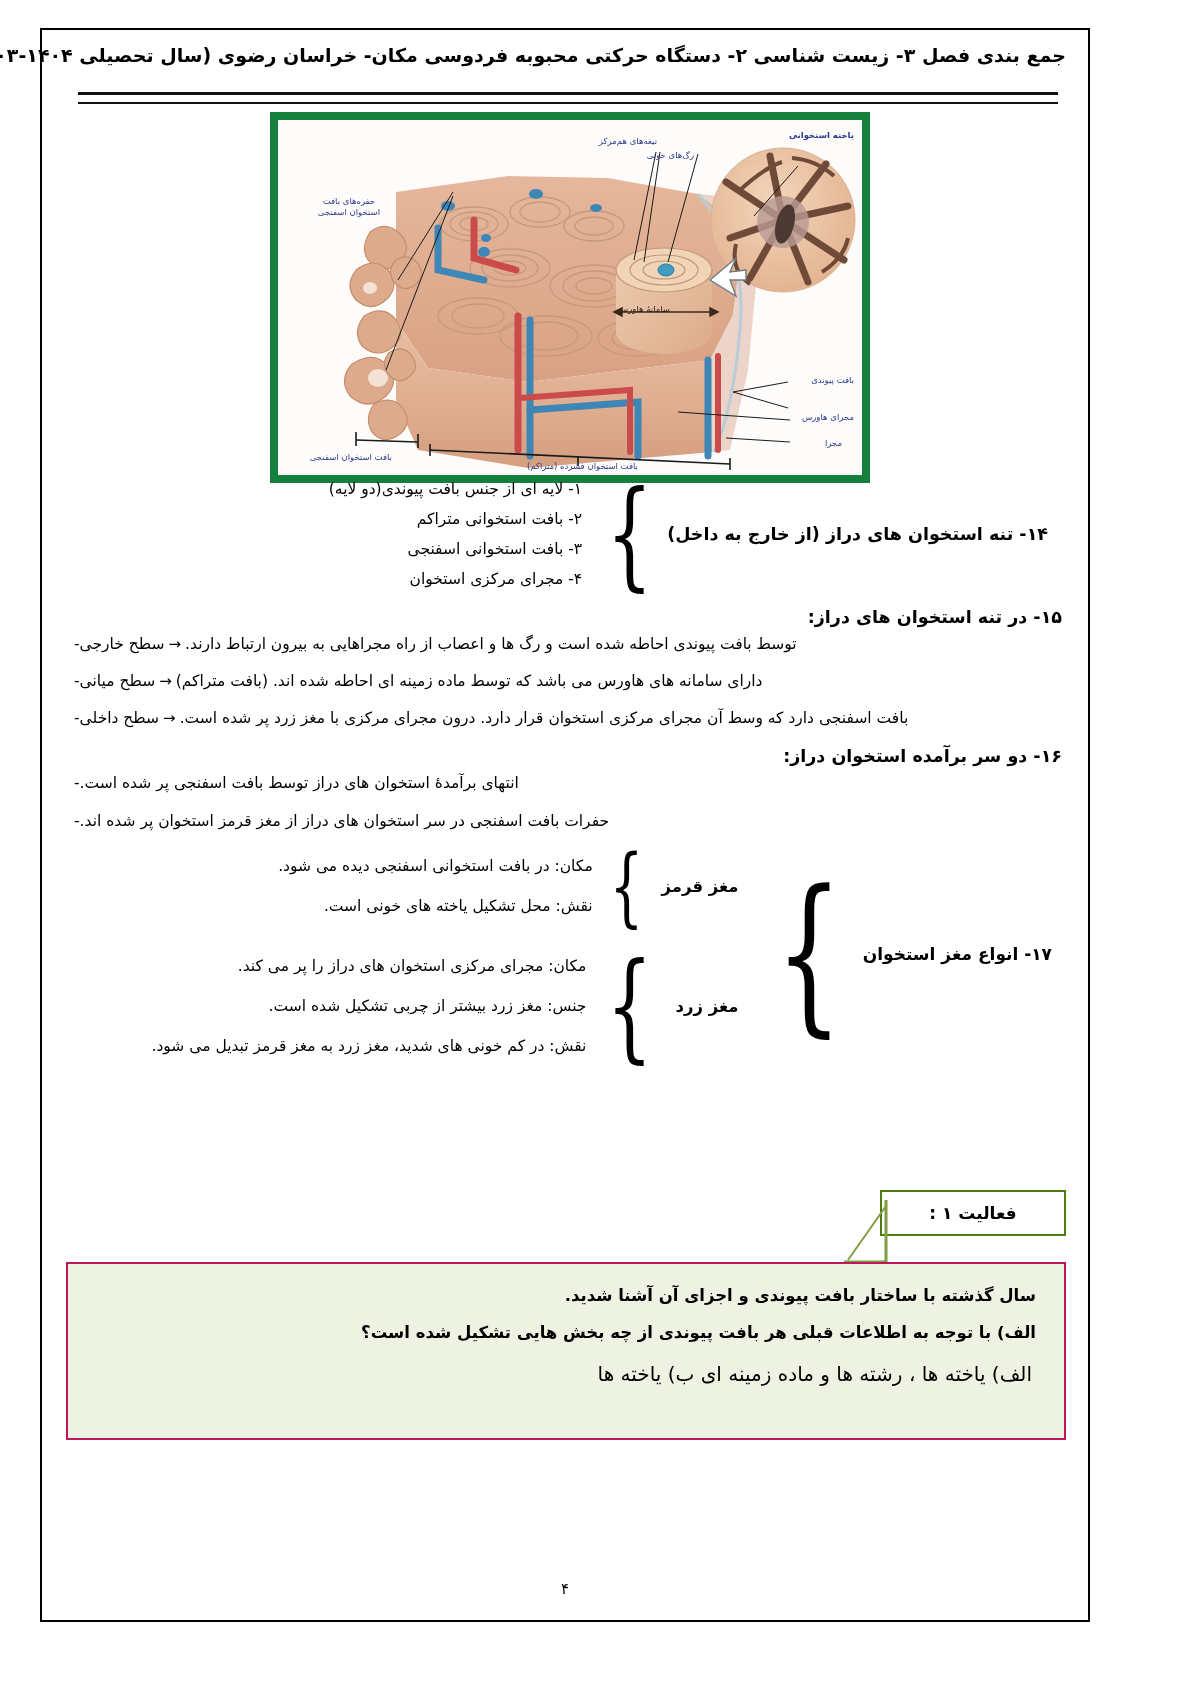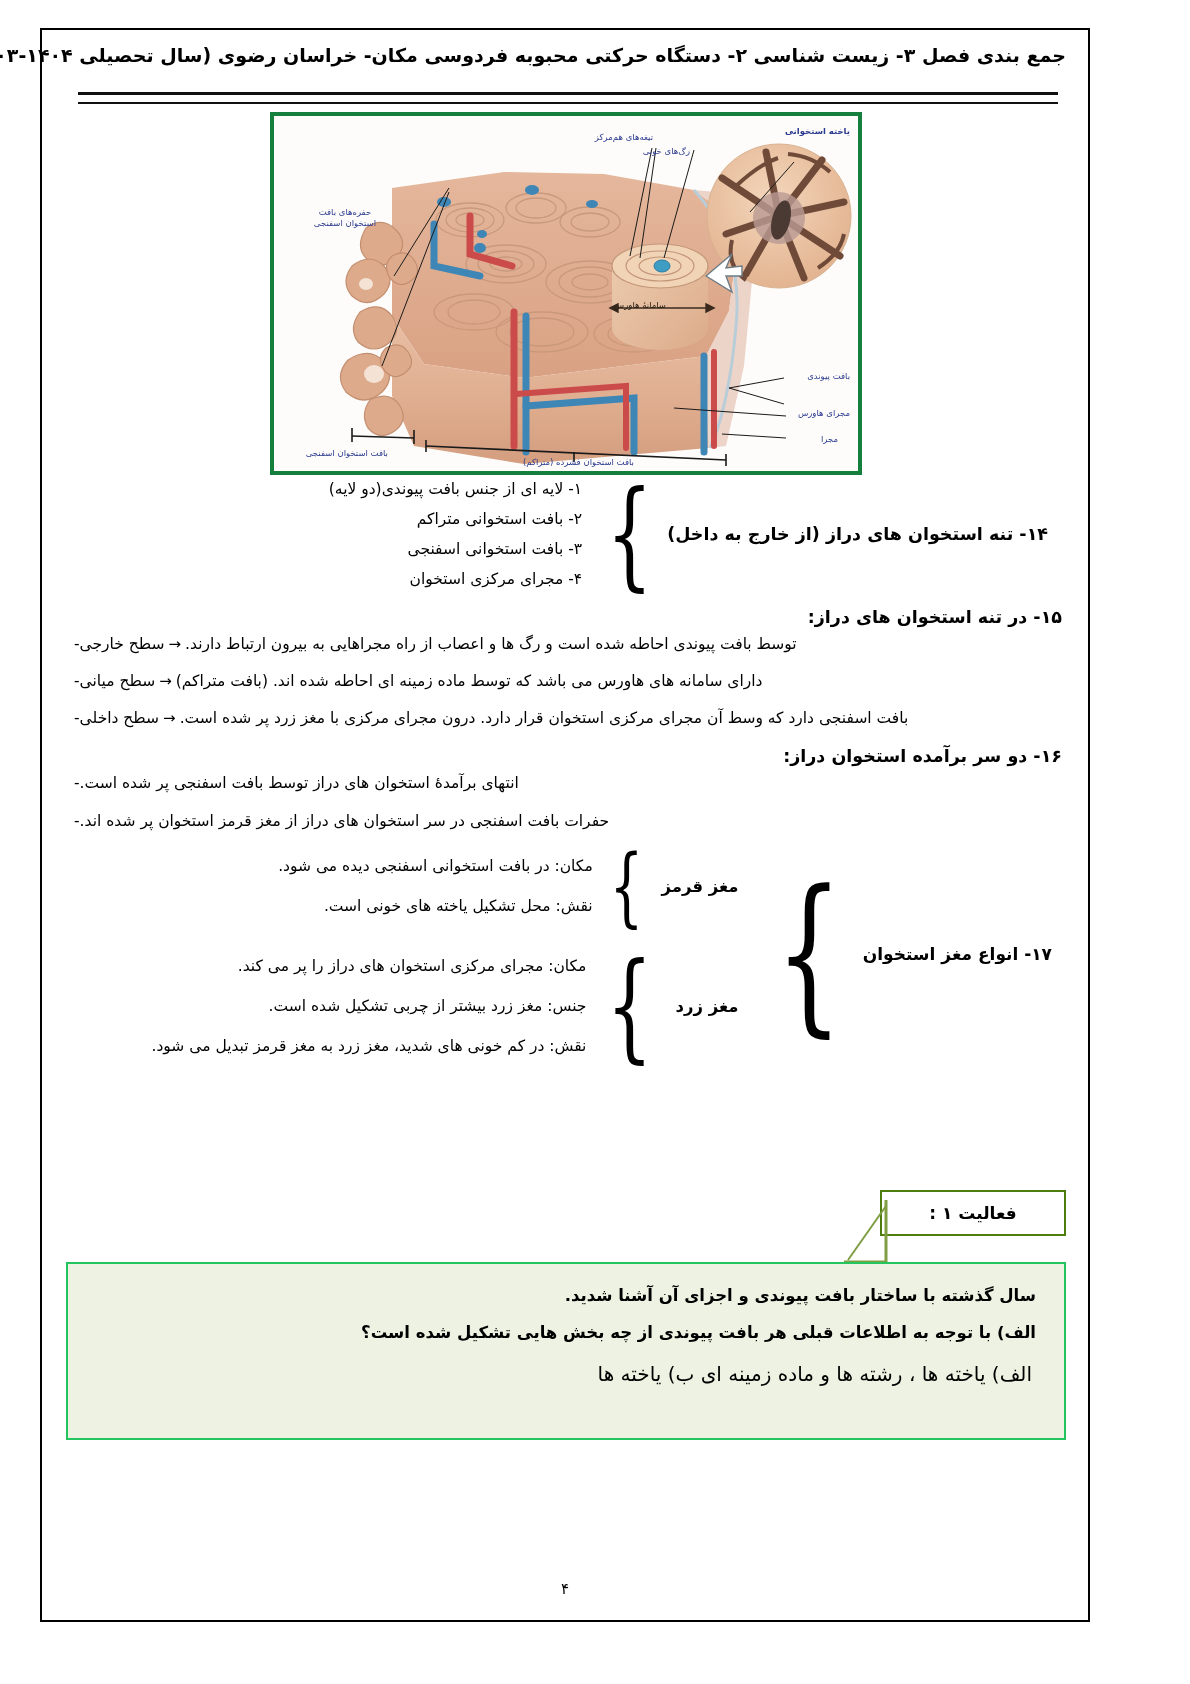--- a/index.html
+++ b/index.html
@@ -55,21 +55,21 @@
     background: #fff;
   }
 
   
   .figure-box {
     position: absolute;
     left: 228px;
     top: 82px;
     width: 584px;
     height: 355px;
-    border: 4px solid #15803d;
+    border: 8px solid #15803d;
     background: #fdfcfa;
     overflow: hidden;
   }
   .fig-canvas { position: absolute; inset: 0; }
   .fig-label {
     position: absolute;
     color: #2b3a8f;
     font-size: 8.5px;
     line-height: 1.25;
     direction: rtl;
@@ -230,21 +230,21 @@
     top: 8px;
     width: 46px;
     height: 66px;
   }
   .activity-body {
     position: absolute;
     left: 0;
     right: 0;
     top: 72px;
     min-height: 178px;
-    border: 2px solid #22c55e;
+    border: 2px solid #be185d;
     background: #eef2e2;
     box-sizing: border-box;
     padding: 20px 28px 18px 28px;
     direction: rtl;
     text-align: right;
   }
   .activity-body .q {
     font-size: 16.5px;
     font-weight: bold;
     color: #000;
@@ -424,21 +424,21 @@
         <path d="M152,330 L452,344"></path>
         <path d="M152,324 l0,12"></path>
         <path d="M452,338 l0,12"></path>
         <path d="M300,336 l0,10"></path>
       </g>
     </svg>
 
     <div class="fig-label" style="right:205px; top:16px;">تیغه‌های هم‌مرکز</div>
     <div class="fig-label" style="right:168px; top:30px;">رگ‌های خونی</div>
     <div class="fig-label" style="right:8px; top:10px;font-weight:bold;">یاخته استخوانی</div>
-    <div class="fig-label" style="right:482px; top:91px; text-align:center;">حفره‌های بافت
+    <div class="fig-label" style="right:482px; top:76px; text-align:center;">حفره‌های بافت
 استخوان اسفنجی</div>
     <div class="fig-label dark" style="right:192px; top:184px; color:#2b2016;">سامانهٔ هاورس</div>
     <div class="fig-label" style="right:8px; top:255px;">بافت پیوندی</div>
     <div class="fig-label" style="right:8px; top:292px;">مجرای هاورس</div>
     <div class="fig-label" style="right:20px; top:318px;">مجرا</div>
     <div class="fig-label" style="right:470px; top:332px;">بافت استخوان اسفنجی</div>
     <div class="fig-label" style="right:224px; top:341px;">بافت استخوان فشرده (متراکم)</div>
   </div>
 
   <div class="content">

